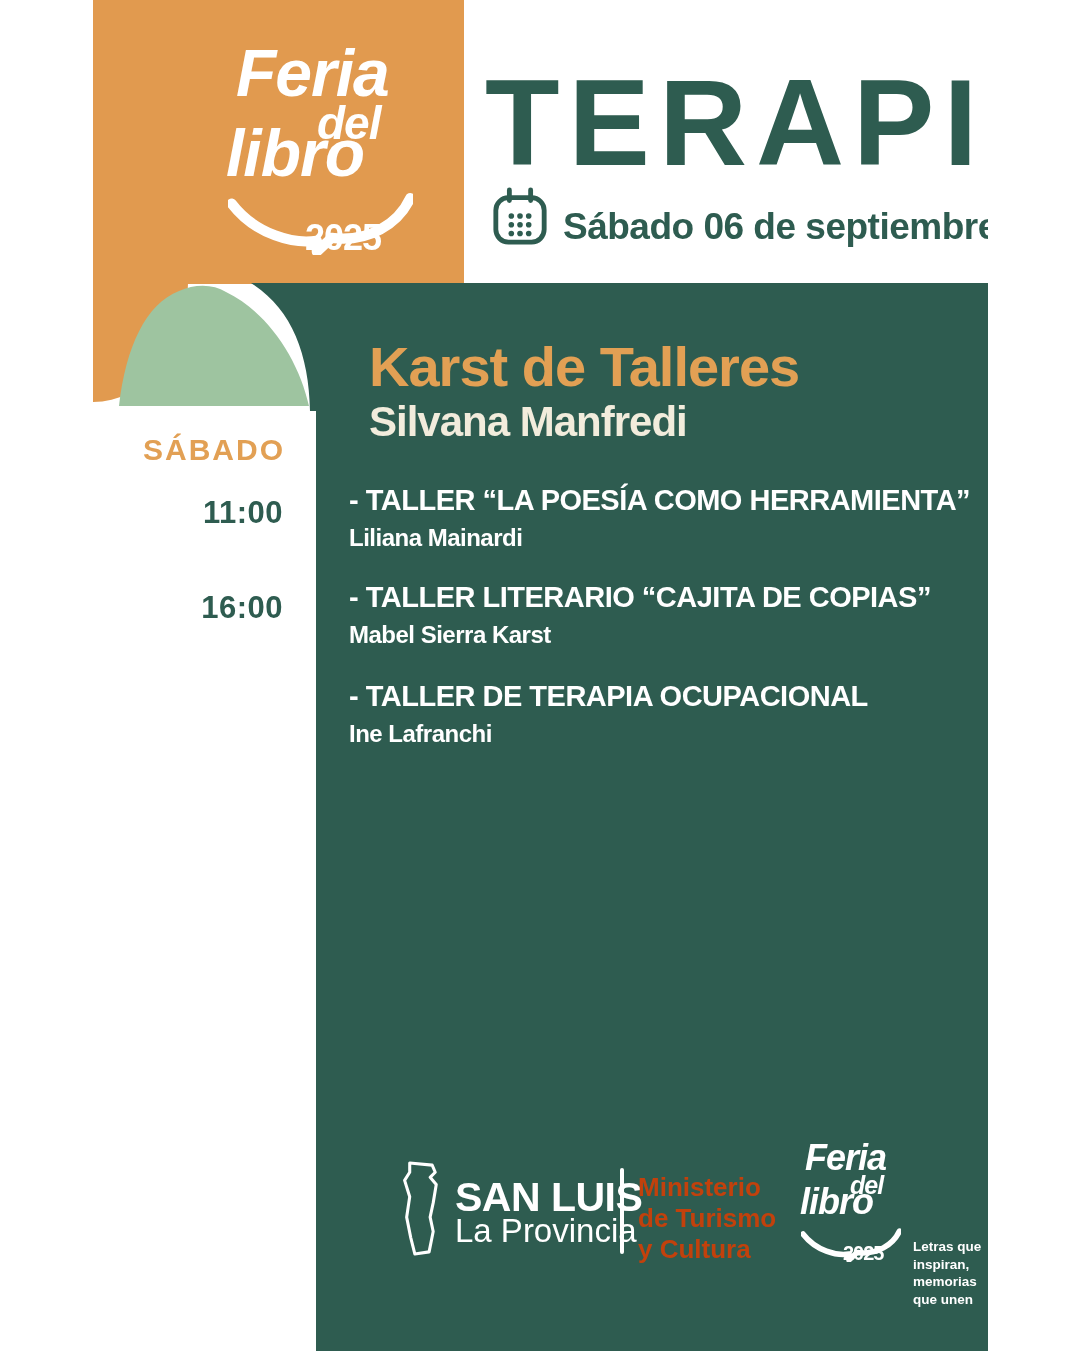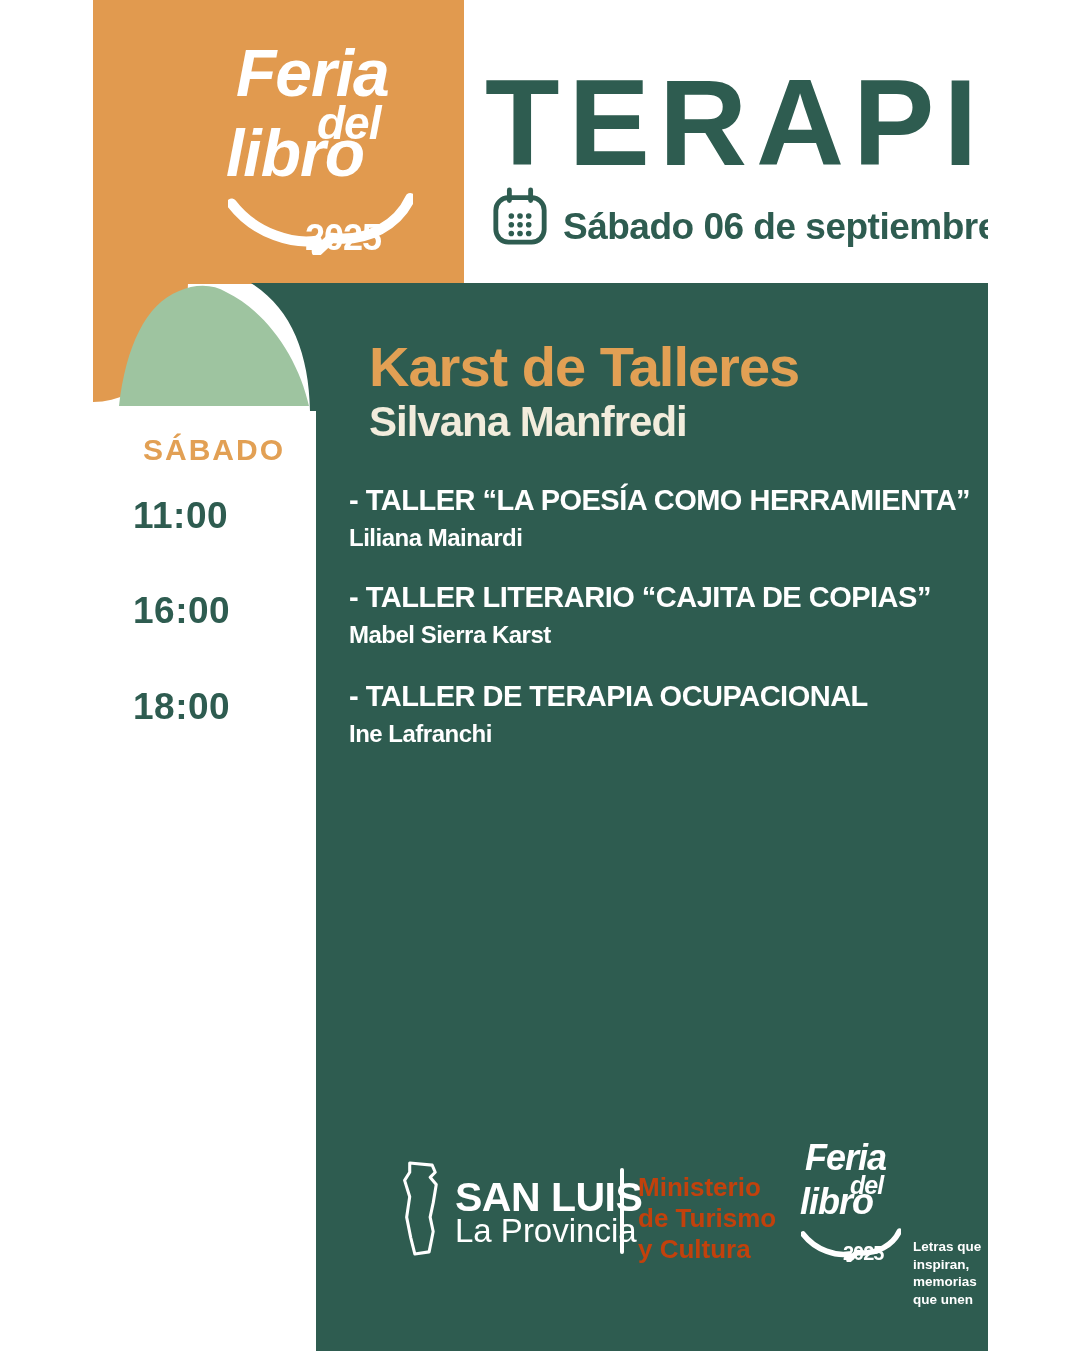--- a/index.html
+++ b/index.html
@@ -35,21 +35,21 @@
   }
   .lobe  { left:158px; top:283px; z-index:1; }
   .hill  { left:20px;  top:284px; z-index:4; }
 
   .venue-name { left:276px; top:334px; font-size:56px; font-weight:bold; color:var(--orange2); z-index:5; letter-spacing:-1px; }
   .venue-host { left:276px; top:398px; font-size:42px; font-weight:bold; color:var(--cream); z-index:5; letter-spacing:-1px; }
 
   .day-label { left:40px; top:433px; width:152px; text-align:right; font-size:30px; font-weight:bold;
                color:var(--orange2); letter-spacing:2px; z-index:5; }
 
-  .time { width:150px; left:40px; text-align:left; font-size:37px; font-weight:bold;
+  .time { width:150px; left:40px; text-align:right; font-size:31px; font-weight:bold;
           color:var(--green); z-index:5; letter-spacing:0.5px; }
   .t1 { top:495px; } .t2 { top:590px; } .t3 { top:686px; }
 
   .event { left:256px; width:760px; z-index:5; color:#ffffff; }
   .event .title   { font-size:29px; font-weight:bold; letter-spacing:-0.5px; white-space:nowrap; }
   .event .speaker { font-size:24px; font-weight:bold; margin-top:7px; letter-spacing:-0.5px; }
   .e1 { top:484px; } .e2 { top:581px; } .e3 { top:680px; }
 
   
   .sanluis-name { left:362px; top:1174px; font-size:41px; font-weight:bold; color:#fff; z-index:5; letter-spacing:-0.5px; }
@@ -107,21 +107,20 @@
     <path d="M6,122 C13,62 33,20 66,7 C82,0 100,0 113,8 C155,28 186,76 196,122 Z" fill="#9EC4A0"></path>
   </svg>
   <div class="abs orange-wave"></div>
 
   <div class="abs venue-name">Karst de Talleres</div>
   <div class="abs venue-host">Silvana Manfredi</div>
 
   <div class="abs day-label">SÁBADO</div>
   <div class="abs time t1">11:00</div>
   <div class="abs time t2">16:00</div>
-  <div class="abs time t3">18:00</div>
 
   <div class="abs event e1">
     <div class="title">- TALLER “LA POESÍA COMO HERRAMIENTA”</div>
     <div class="speaker">Liliana Mainardi</div>
   </div>
   <div class="abs event e2">
     <div class="title">- TALLER LITERARIO “CAJITA DE COPIAS”</div>
     <div class="speaker">Mabel Sierra Karst</div>
   </div>
   <div class="abs event e3">

